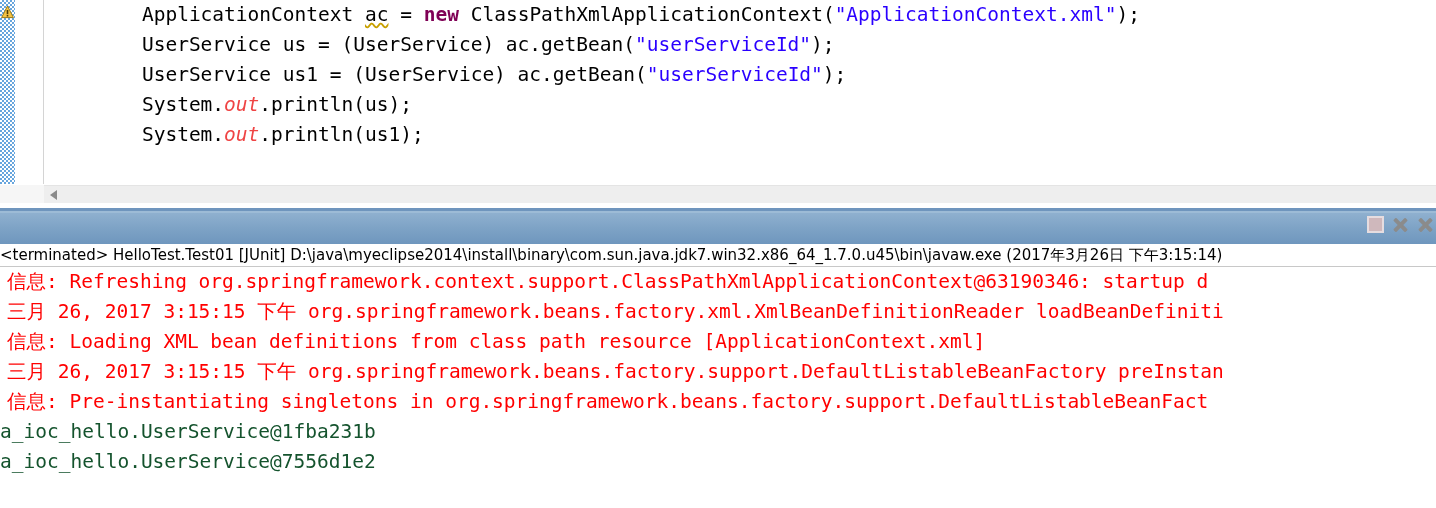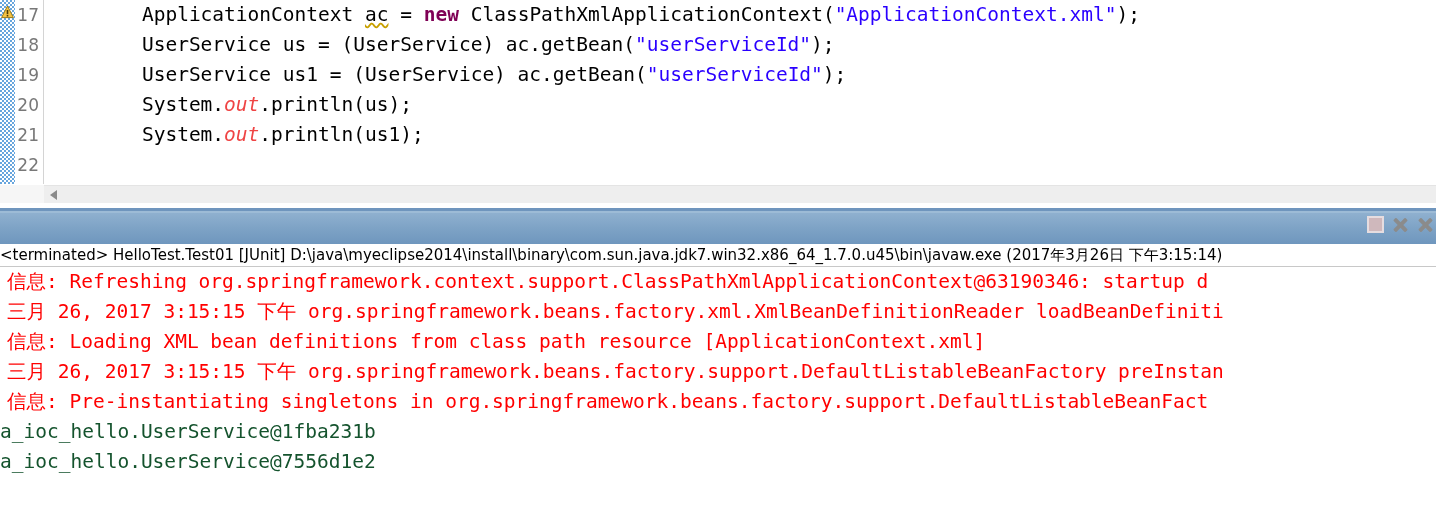--- a/index.html
+++ b/index.html
@@ -324,28 +324,20 @@
 <div id="editor">
 
   <div id="annotation-bar">
     <svg id="warning-icon" viewBox="0 0 13 14">
       <path d="M6.5 1 L12.4 12.6 L0.6 12.6 Z" fill="#f5c344" stroke="#9a7b18" stroke-width="1"></path>
       <rect x="5.7" y="5" width="1.6" height="4.2" fill="#4a3a06"></rect>
       <rect x="5.7" y="10" width="1.6" height="1.5" fill="#4a3a06"></rect>
     </svg>
   </div>
 
-  <div id="gutter">
-      <div class="lineno" style="top: 0px;">17</div>
-      <div class="lineno" style="top: 30px;">18</div>
-      <div class="lineno" style="top: 60px;">19</div>
-      <div class="lineno" style="top: 90px;">20</div>
-      <div class="lineno" style="top: 120px;">21</div>
-      <div class="lineno" style="top: 150px;">22</div>
-    </div>
   <div id="gutter-sep"></div>
   <div id="code"><div class="cl"><span>        ApplicationContext </span><span class="squiggle">ac</span><span> = </span><span class="kw">new</span><span> ClassPathXmlApplicationContext(</span><span class="str">"ApplicationContext.xml"</span><span>);</span></div><div class="cl"><span>        UserService us = (UserService) ac.getBean(</span><span class="str">"userServiceId"</span><span>);</span></div><div class="cl"><span>        UserService us1 = (UserService) ac.getBean(</span><span class="str">"userServiceId"</span><span>);</span></div><div class="cl"><span>        System.</span><span class="fld">out</span><span>.println(us);</span></div><div class="cl"><span>        System.</span><span class="fld">out</span><span>.println(us1);</span></div><div class="cl"><span></span></div></div>
 
   <div id="editor-bottom-fill"></div>
   <div id="editor-hscroll">
     <div id="editor-hscroll-left"></div>
   </div>
   <div id="editor-bottom-edge"></div>
 </div>
 

